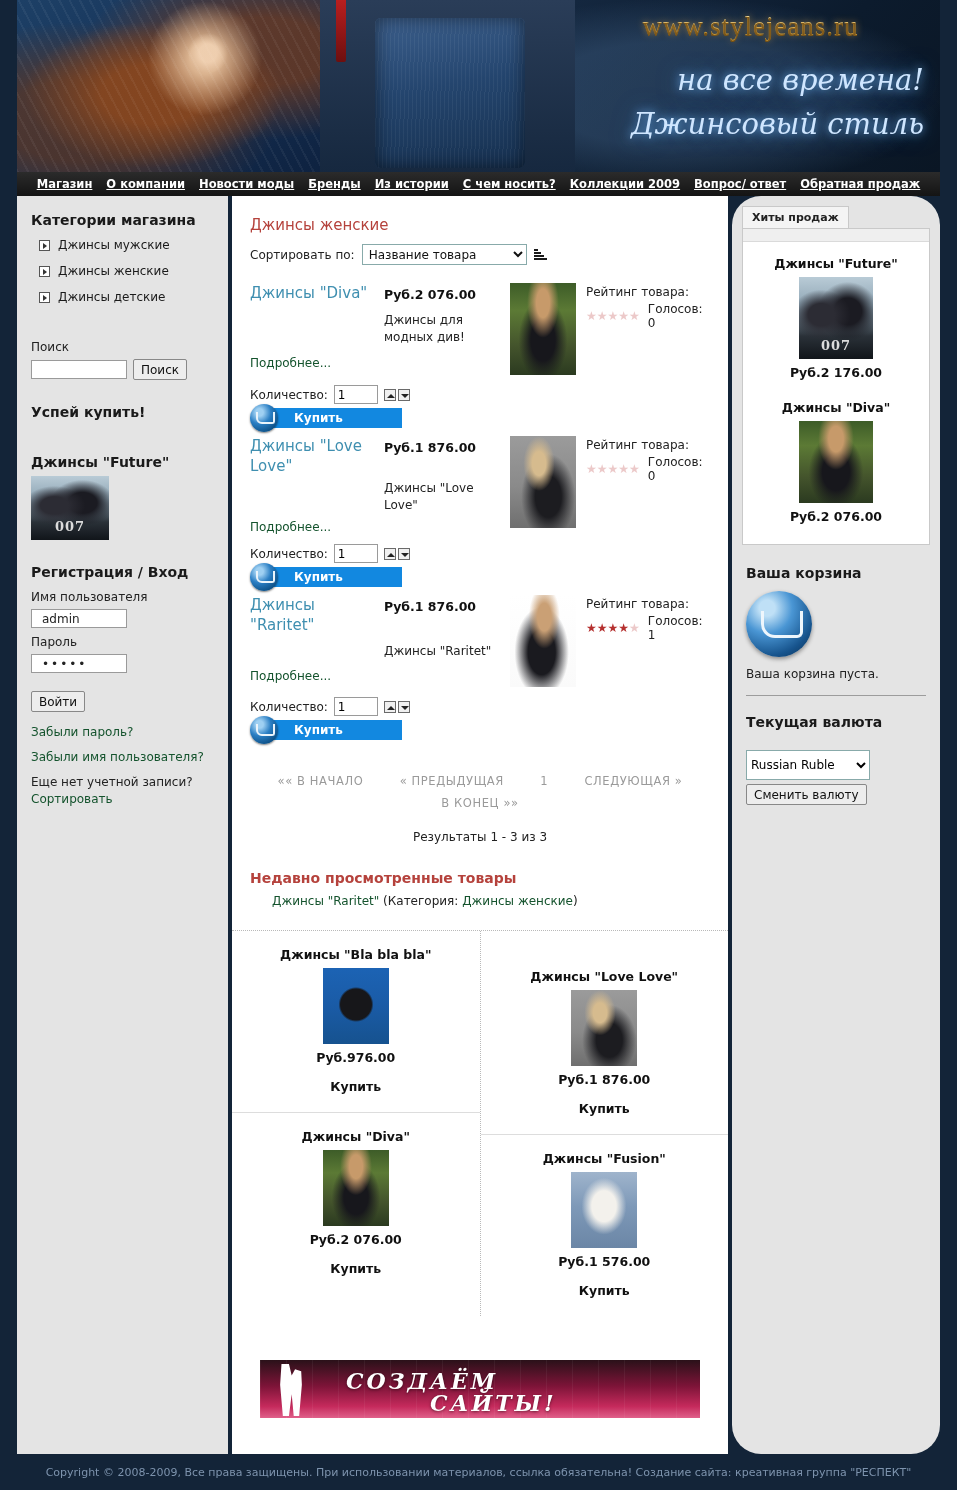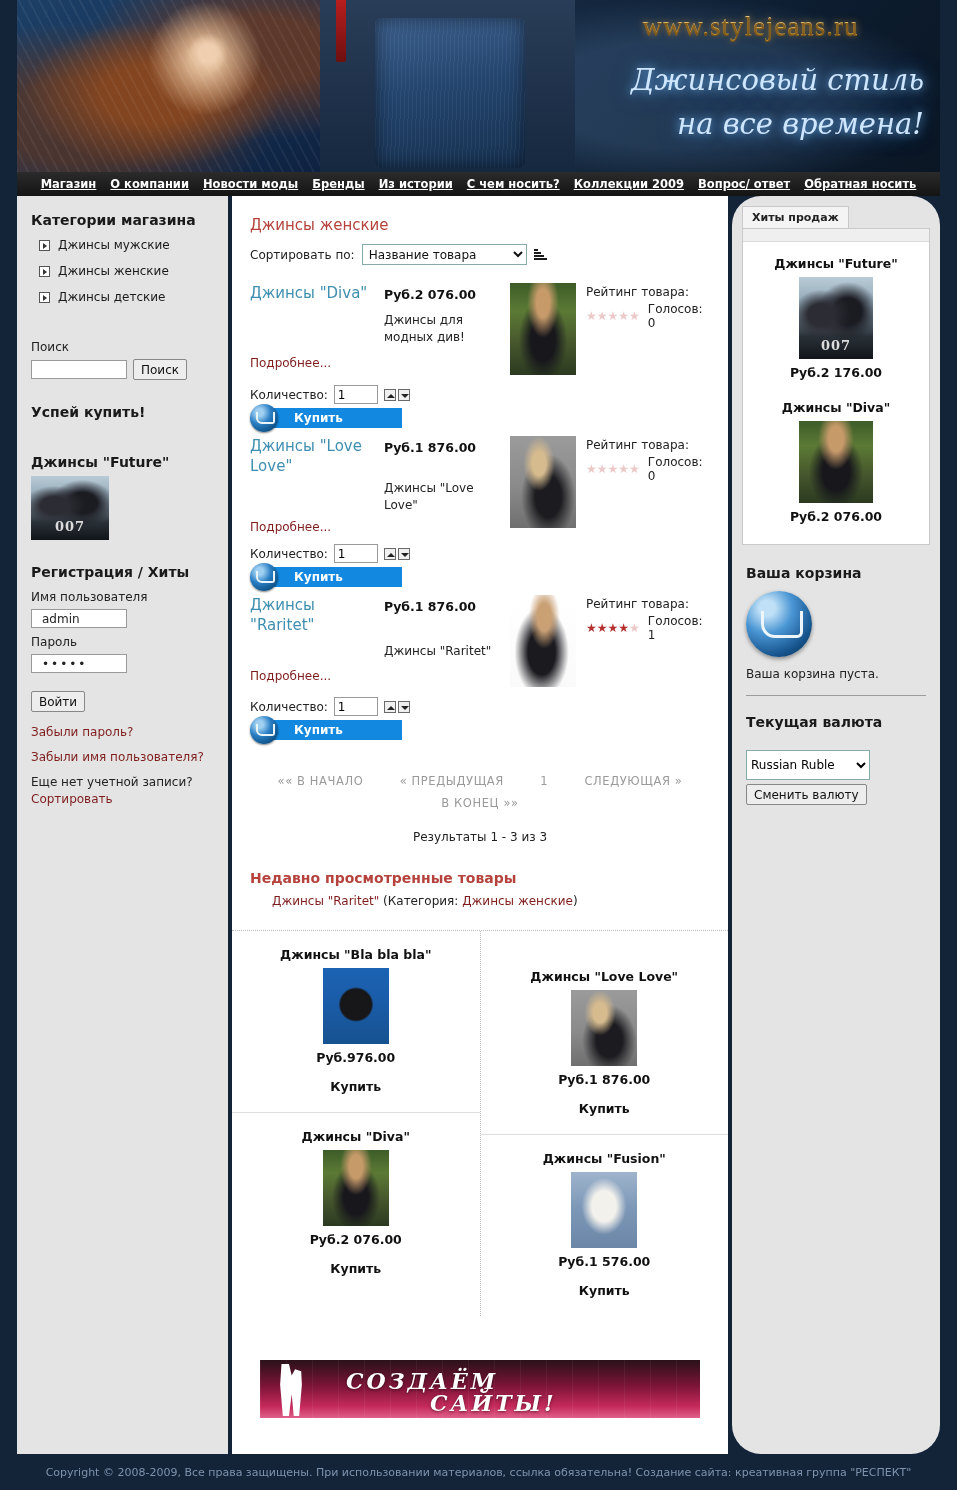--- a/index.html
+++ b/index.html
@@ -160,21 +160,21 @@
     background:
       radial-gradient(circle at 50% 48%, #17171a 0 30%, transparent 34%),
       radial-gradient(circle at 52% 52%, #8b7a5d 0 12%, transparent 22%),
       linear-gradient(180deg,#1c63b4 0%,#1a5ba6 50%,#16528f 100%);
   }
   .img-fusion {
     background:
       radial-gradient(ellipse at 50% 45%, #f3f1ec 0 26%, transparent 48%),
       linear-gradient(180deg,#9fb4cc 0%,#7e99b8 45%,#6b86a6 100%);
   }
-  a.lnk { color:#7f1d1d; text-decoration:none; font-size:12px; }
+  a.lnk { color:#14532d; text-decoration:none; font-size:12px; }
   .acct-links { margin:12px 0 0 14px; }
   .acct-links div { margin-bottom:8px; line-height:17px; font-size:12px; color:#222; }
 
   
   .cat-title { color:#b5423c; font-size:15px; margin:0 0 10px 0; font-weight:normal; }
   .sort-row { display:flex; align-items:center; gap:7px; margin-bottom:18px; }
   .sort-row .lbl2 { font-size:12px; color:#222; }
   select.sel {
     border:1px solid #8aa; height:21px; font-size:12px; background:#fff;
     font-family:"DejaVu Sans", sans-serif; color:#111; padding:1px 2px; width:165px;
@@ -315,36 +315,36 @@
 
   <div class="edge-l"></div>
   <div class="edge-r"></div>
 
   <div class="header">
     <div class="hdr-photo"></div>
     <div class="hdr-jeans"></div>
     <div class="hdr-right">
       <div class="hdr-url">www.stylejeans.ru</div>
       <div class="hdr-tag">
+        <div>на все времена!</div>
         <div>Джинсовый стиль</div>
-        <div>на все времена!</div>
       </div>
     </div>
   </div>
 
   <div class="nav" id="nav">
       <a href="#">Магазин</a>
       <a href="#">О компании</a>
       <a href="#">Новости моды</a>
       <a href="#">Бренды</a>
       <a href="#">Из истории</a>
       <a href="#">С чем носить?</a>
       <a href="#">Коллекции 2009</a>
       <a href="#">Вопрос/ ответ</a>
-      <a href="#">Обратная носить</a>
+      <a href="#">Обратная продаж</a>
     </div>
 
   <div class="cols">
 
     <div class="col-left">
       <div class="pad">
         <h3 class="blk">Категории магазина</h3>
         <ul class="cat-list" id="cat-list">
             <li>
               <span class="tree-ico"></span>
@@ -368,21 +368,21 @@
         </div>
 
         <div class="spacer-24"></div>
         <h3 class="blk">Успей купить!</h3>
 
         <div class="spacer-24"></div>
         <h3 class="blk" style="margin-bottom:4px">Джинсы "Future"</h3>
         <div class="promo-img img-007"></div>
 
         <div class="spacer-24"></div>
-        <h3 class="blk">Регистрация / Хиты</h3>
+        <h3 class="blk">Регистрация / Вход</h3>
 
         <span class="lbl">Имя пользователя</span>
         <input class="txt" style="width: 96px;" type="text" value="admin">
 
         <span class="lbl" style="margin-top:7px">Пароль</span>
         <input class="txt" style="width: 96px; letter-spacing: 2px;" type="text" value="•••••">
 
         <div style="height:18px"></div>
         <button class="btn-std">Войти</button>
       </div>

